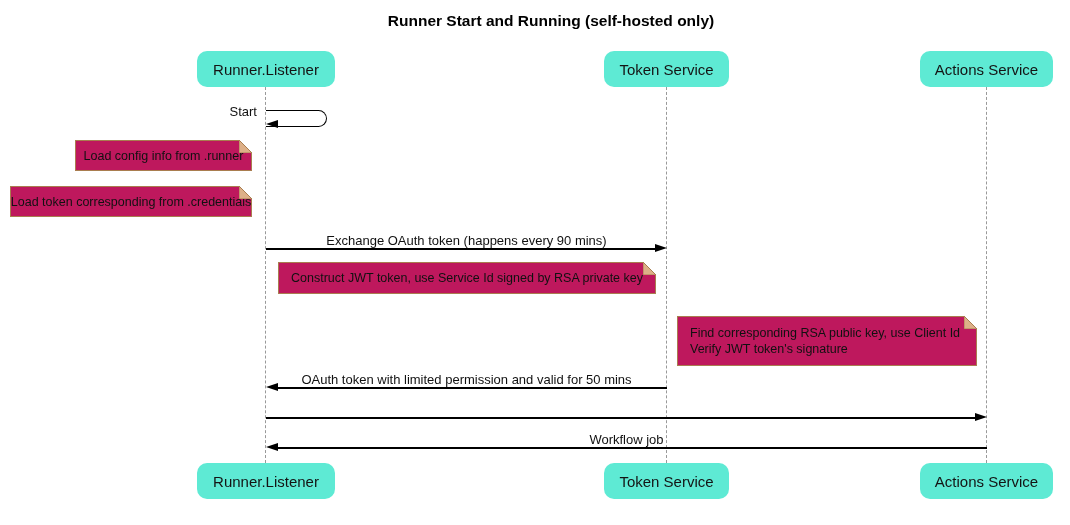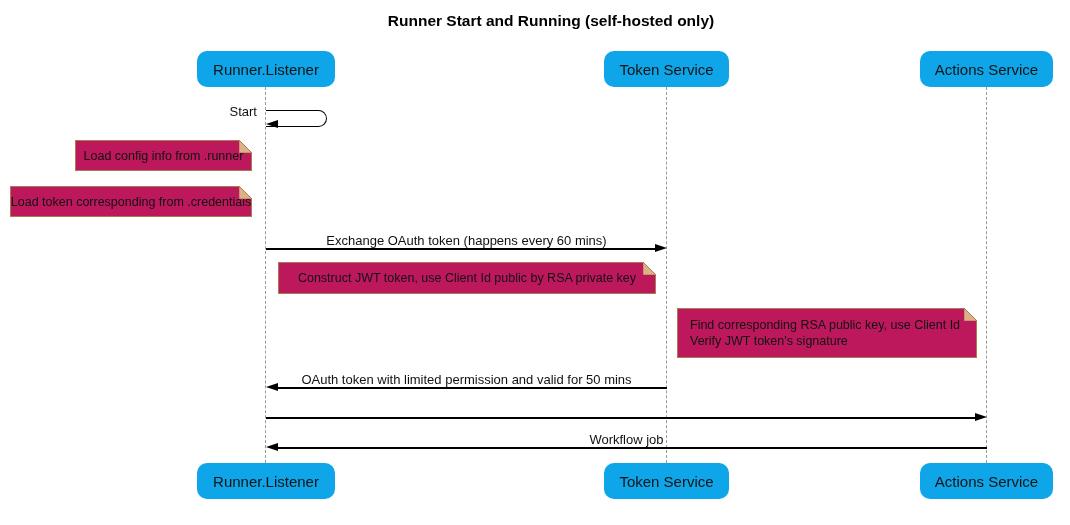--- a/index.html
+++ b/index.html
@@ -9,21 +9,21 @@
   }
   .title{
     position:absolute;left:16px;top:12px;width:1070px;text-align:center;
     font-size:15.5px;font-weight:bold;color:#000;
   }
   .lifeline{
     position:absolute;top:87px;height:376px;width:0;
     border-left:1px dashed #999;
   }
   .actor{
-    position:absolute;height:36px;background:#0ea5e9;border-radius:10px;
+    position:absolute;height:36px;background:#5eead4;border-radius:10px;
     display:flex;align-items:center;justify-content:center;
     font-size:15px;color:#141414;white-space:nowrap;
   }
   .msg-label{
     position:absolute;font-size:13px;text-align:center;white-space:nowrap;color:#111;
   }
   .msg-line{position:absolute;height:1.6px;background:#000;}
   .arrow-right{
     position:absolute;width:0;height:0;
     border-top:4.5px solid transparent;border-bottom:4.5px solid transparent;
@@ -78,33 +78,33 @@
   </div>
 
   <div class="note" style="left:10px;top:186px;width:242px;height:31px;">
     <span class="note-text">Load token corresponding from .credentials</span>
     <svg class="fold" width="13" height="13" viewBox="0 0 13 13">
         <polygon points="0,0 13,0 13,13" fill="#ffffff"></polygon>
         <polygon points="0,0 13,13 0,13" fill="#ddb088" stroke="#a97d4f" stroke-width="1"></polygon>
       </svg>
   </div>
 
-  <div class="msg-label" style="left:266px;top:233px;width:401px;">Exchange OAuth token (happens every 60 mins)</div>
+  <div class="msg-label" style="left:266px;top:233px;width:401px;">Exchange OAuth token (happens every 90 mins)</div>
   <div class="msg-line" style="left:266px;top:248px;width:390px;"></div>
   <div class="arrow-right" style="left:655px;top:244px;"></div>
 
   <div class="note" style="left:278px;top:262px;width:378px;height:32px;">
-    <span class="note-text">Construct JWT token, use Client Id public by RSA private key</span>
+    <span class="note-text">Construct JWT token, use Service Id signed by RSA private key</span>
     <svg class="fold" width="13" height="13" viewBox="0 0 13 13">
         <polygon points="0,0 13,0 13,13" fill="#ffffff"></polygon>
         <polygon points="0,0 13,13 0,13" fill="#ddb088" stroke="#a97d4f" stroke-width="1"></polygon>
       </svg>
   </div>
 
-  <div class="note note-multiline" style="left:677px;top:308px;width:300px;height:50px;padding-left:12px;">
+  <div class="note note-multiline" style="left:677px;top:316px;width:300px;height:50px;padding-left:12px;">
     <span class="note-text">Find corresponding RSA public key, use Client Id</span>
     <span class="note-text">Verify JWT token's signature</span>
     <svg class="fold" width="13" height="13" viewBox="0 0 13 13">
         <polygon points="0,0 13,0 13,13" fill="#ffffff"></polygon>
         <polygon points="0,0 13,13 0,13" fill="#ddb088" stroke="#a97d4f" stroke-width="1"></polygon>
       </svg>
   </div>
 
   <div class="msg-label" style="left:266px;top:372px;width:401px;">OAuth token with limited permission and valid for 50 mins</div>
   <div class="msg-line" style="left:278px;top:387px;width:389px;"></div>

